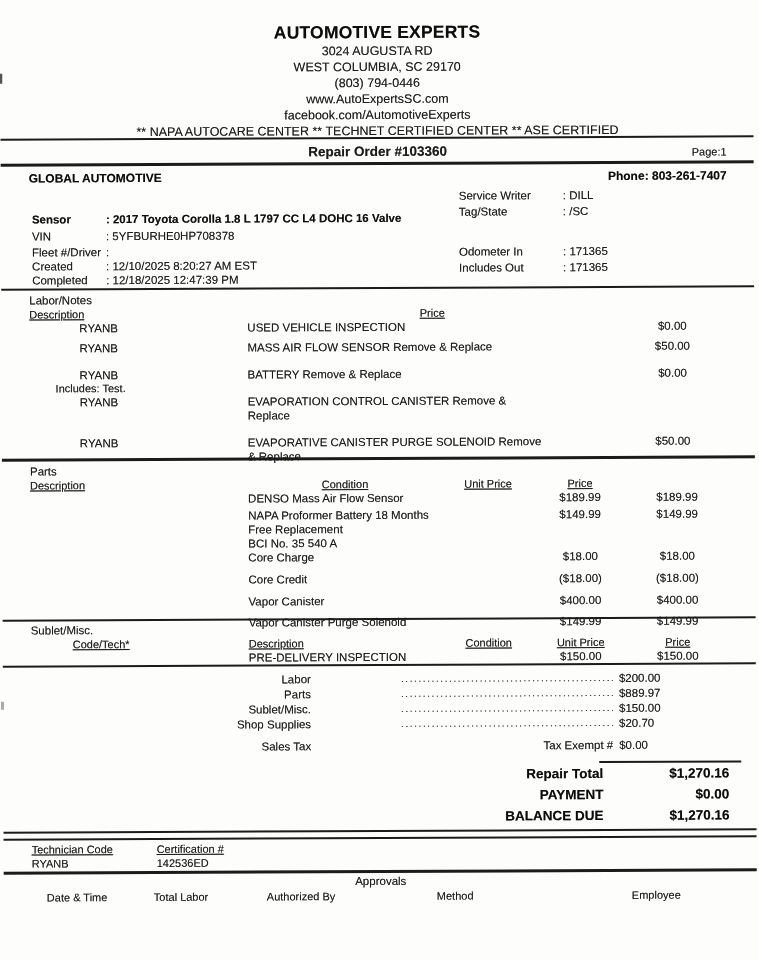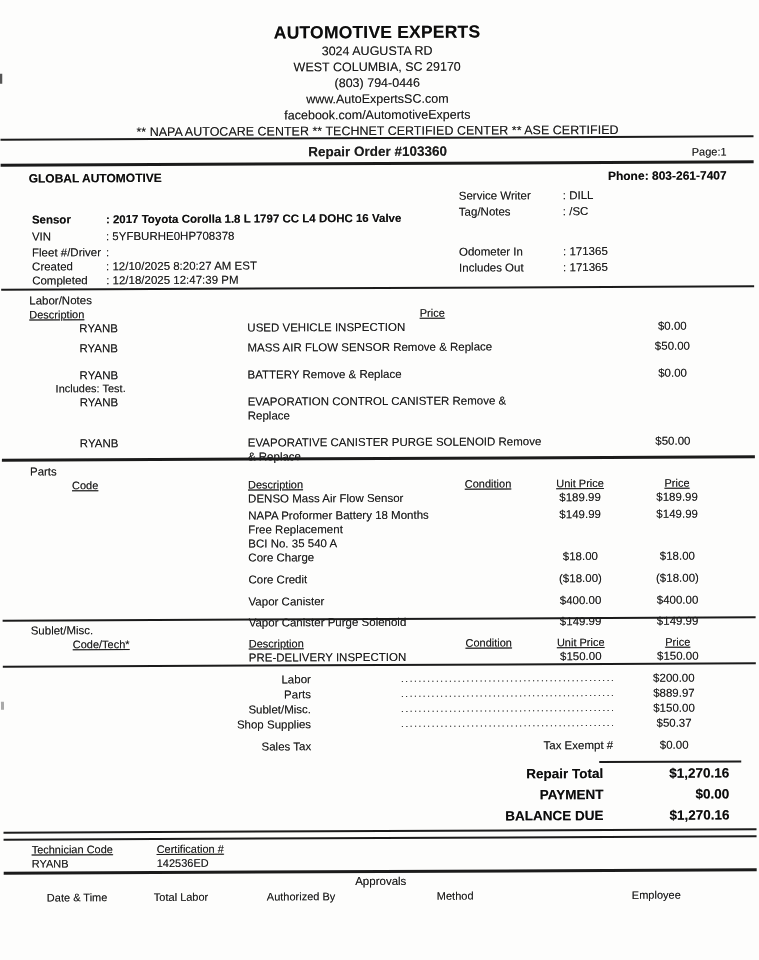--- a/index.html
+++ b/index.html
@@ -38,21 +38,21 @@
   .hdr{font-size:11px;}
   .cell-desc{max-width:300px;}
   .note{padding-left:26px;font-size:11px;line-height:13px;}
   
   .trow{display:grid;grid-template-columns:280px 308px 110px;height:15px;font-size:11.5px;}
   .trow .lbl{text-align:right;}
   .trow .leadwrap{padding-left:90px;}
   .lead{display:block;width:212px;overflow:hidden;white-space:nowrap;font-size:10px;letter-spacing:1.6px;color:#2a2a2a;}
   .lead::before{content:"..................................................................................................................";}
   .trow .exempt{text-align:right;padding-right:6px;font-size:11.5px;}
-  .trow .amt{text-align:center;}
+  .trow .amt{text-align:left;}
   
   .srow{display:grid;grid-template-columns:1fr 118px;font-size:13.5px;font-weight:700;color:#0c0c0c;line-height:16px;margin-bottom:5px;}
   .srow .lbl{text-align:right;padding-right:8px;}
   .srow .amt{text-align:right;}
   .dline{position:absolute;left:2px;right:4px;height:5px;border-top:2px solid #1b1b1b;border-bottom:2px solid #1b1b1b;}
   
   .tech{display:grid;grid-template-columns:125px 1fr;font-size:11px;line-height:14px;}
   
   .aprv-cols{display:grid;grid-template-columns:122px 113px 170px 195px 1fr;font-size:11px;}
   .aprv-cols .c0{padding-left:15px;}
@@ -87,21 +87,21 @@
     <div>GLOBAL AUTOMOTIVE</div>
     <div>Phone: 803-261-7407</div>
   </div>
 
   <div class="kv sw" style="position:absolute;left:460px;width:270px;top:189px;">
     <div class="row">
       <div>Service Writer</div>
       <div>: DILL</div>
     </div>
     <div class="row" style="margin-top:2px;">
-      <div>Tag/Notes</div>
+      <div>Tag/State</div>
       <div>: /SC</div>
     </div>
     <div class="row" style="margin-top:26px;">
       <div>Odometer In</div>
       <div>: 171365</div>
     </div>
     <div class="row" style="margin-top:2px;">
       <div>Includes Out</div>
       <div>: 171365</div>
     </div>
@@ -163,21 +163,20 @@
       <div class="cell-desc">EVAPORATIVE CANISTER PURGE SOLENOID Remove &amp; Replace</div>
       <div class="r">$50.00</div>
     </div>
   </div>
 
   <div class="hline" style="top:457px;height:3px;"></div>
 
   <div class="abs sec" style="top:463px;">
     <div class="title">Parts</div>
     <div class="grid-p hdr">
-      <div class="c1 u">Code</div>
       <div class="u">Description</div>
       <div class="r u">Condition</div>
       <div class="r u">Unit Price</div>
       <div class="r u">Price</div>
     </div>
     <div class="grid-p">
       <div class="c1"></div>
       <div>DENSO Mass Air Flow Sensor</div>
       <div></div>
       <div class="r">$189.99</div>
@@ -265,21 +264,21 @@
       <div class="leadwrap">
             <span class="lead"></span>
           </div>
       <div class="amt">$150.00</div>
     </div>
     <div class="trow">
       <div class="lbl">Shop Supplies</div>
       <div class="leadwrap">
             <span class="lead"></span>
           </div>
-      <div class="amt">$50.37</div>
+      <div class="amt">$20.70</div>
     </div>
     <div class="trow" style="margin-top:7px;">
       <div class="lbl">Sales Tax</div>
       <div class="exempt">Tax Exempt #</div>
       <div class="amt">$0.00</div>
     </div>
   </div>
 
   <div class="hline" style="top:762px;left:598px;right:19px;height:2px;"></div>
 

